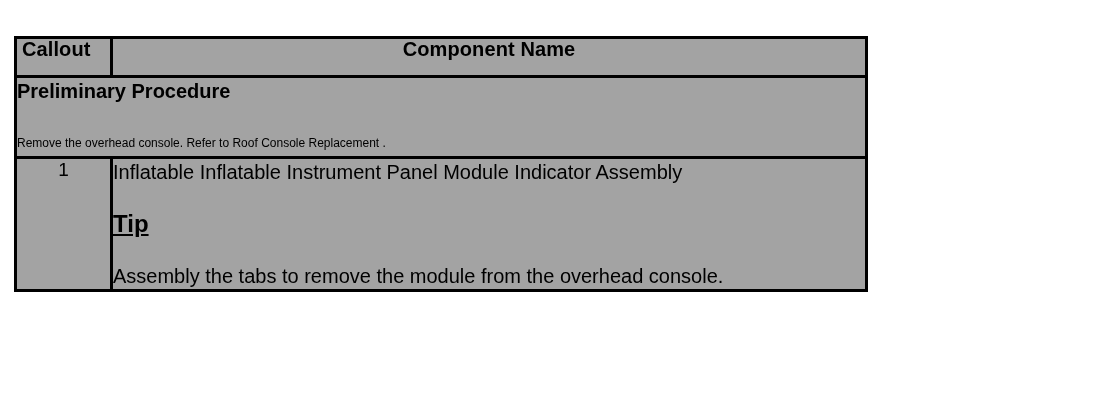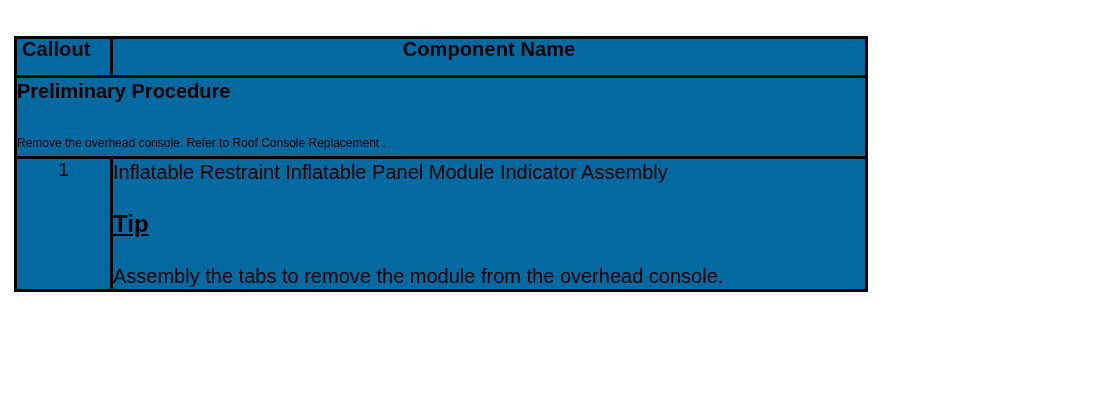--- a/index.html
+++ b/index.html
@@ -30,21 +30,21 @@
     border-collapse: collapse;
     table-layout: fixed;
     background: #ffffff;
   }
 
   .component-table td,
   .component-table th {
     border: 3px solid #000000;
     padding: 0;
     vertical-align: top;
-    background: #0369a1;
+    background: #a3a3a3;
   }
 
   
   .col-callout { width: 96px; }
   .col-name    { width: 755px; }
 
   
   .hdr {
     text-align: center;
     font-weight: bold;
@@ -135,21 +135,21 @@
         <td class="prelim-cell" colspan="2">
           <div class="prelim-title">Preliminary Procedure</div>
           <div class="prelim-spacer"></div>
           <div class="prelim-text">Remove the overhead console. Refer to Roof Console Replacement .</div>
         </td>
       </tr>
 
       <tr>
         <td class="callout-num">1</td>
         <td class="item-cell">
-          <div class="item-name">Inflatable Restraint Inflatable Panel Module Indicator Assembly</div>
+          <div class="item-name">Inflatable Inflatable Instrument Panel Module Indicator Assembly</div>
           <div class="item-spacer"></div>
           <div class="item-tip-label">Tip</div>
           <div class="item-spacer"></div>
           <div class="item-tip-text">Assembly the tabs to remove the module from the overhead console.</div>
         </td>
       </tr>
 
     </tbody>
   </table>
 

